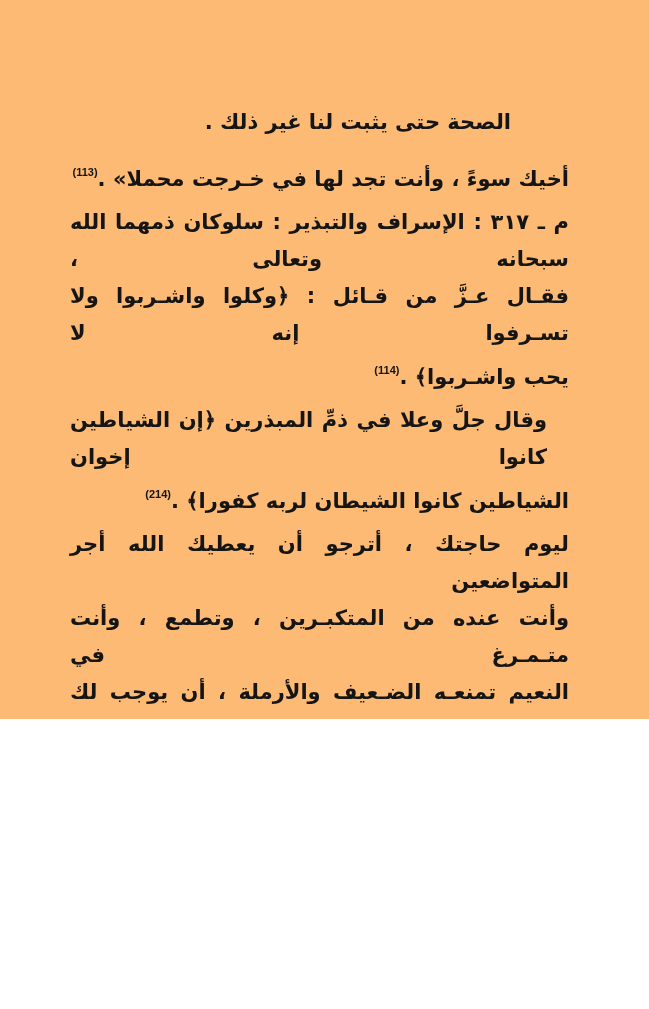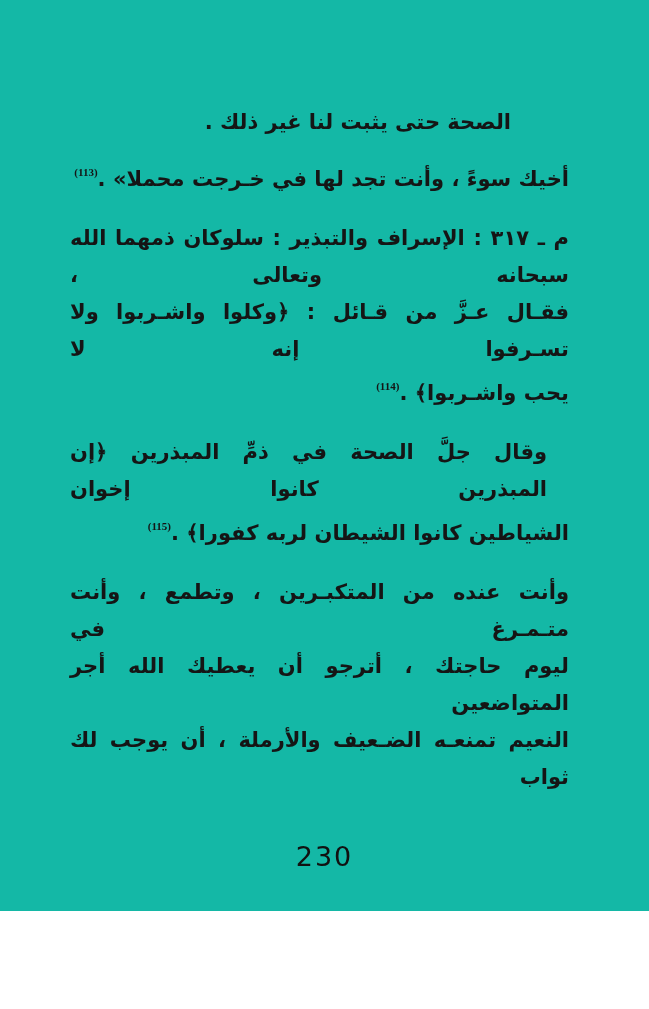--- a/index.html
+++ b/index.html
@@ -1,62 +1,62 @@
 <!DOCTYPE html>
 <html lang="ar" dir="rtl"><head>
 <meta charset="utf-8">
 <style>
   html, body { margin: 0; padding: 0; }
   body { background: #ffffff; }
 
   .page {
     position: relative;
     width: 649px;
-    height: 911px;
-    background: #14b8a6;
+    height: 719px;
+    background: #fdba74;
     overflow: hidden;
     font-family: "DejaVu Sans", "Liberation Serif", serif;
     color: #141414;
   }
 
   .content {
     position: absolute;
     top: 104px;
     right: 80px;
     left: 70px;
     direction: rtl;
     font-size: 21px;
     line-height: 37px;
     font-weight: 700;
     color: #151515;
   }
 
   .para { margin: 0; padding: 0; }
   .para + .para { margin-top: 13px; }
-  .para.tight { margin-top: 22px; }
+  .para.tight { margin-top: 6px; }
 
   
   .line.jl {
     text-align: justify;
     text-align-last: justify;
   }
   
   .line.rl {
     text-align: right;
     text-align-last: right;
   }
   .line.indent1 { margin-right: 22px; }   
   .line.indent-big { margin-right: 58px; } 
 
   .fnref {
     font-size: 11px;
     font-weight: 700;
     vertical-align: 10px;
     letter-spacing: 0.5px;
-    font-family: Liberation Serif, serif;
+    font-family: Liberation Sans, sans-serif;
   }
 
   .page-number {
     position: absolute;
     top: 841px;
     left: 0;
     width: 100%;
     text-align: center;
     direction: ltr;
     font-family: "DejaVu Sans", "Liberation Sans", sans-serif;
@@ -81,27 +81,27 @@
       <div class="line rl"><span>أخيك سوءً ، وأنت تجد لها في خـرجت محملا» .</span><sup class="fnref">(113)</sup></div>
     </div>
 
     <div class="para tight">
       <div class="line jl">م ـ ٣١٧ : الإسراف والتبذير : سلوكان ذمهما الله سبحانه وتعالى ،</div>
       <div class="line jl">فقـال عـزَّ من قـائل : ﴿وكلوا واشـربوا ولا تسـرفوا إنه لا</div>
       <div class="line rl"><span>يحب واشـربوا﴾ .</span><sup class="fnref">(114)</sup></div>
     </div>
 
     <div class="para tight">
-      <div class="line jl indent1">وقال جلَّ الصحة في ذمِّ المبذرين ﴿إن المبذرين كانوا إخوان</div>
-      <div class="line rl"><span>الشياطين كانوا الشيطان لربه كفورا﴾ .</span><sup class="fnref">(115)</sup></div>
+      <div class="line jl indent1">وقال جلَّ وعلا في ذمِّ المبذرين ﴿إن الشياطين كانوا إخوان</div>
+      <div class="line rl"><span>الشياطين كانوا الشيطان لربه كفورا﴾ .</span><sup class="fnref">(214)</sup></div>
     </div>
 
     <div class="para tight">
+      <div class="line jl">ليوم حاجتك ، أترجو أن يعطيك الله أجر المتواضعين</div>
       <div class="line jl">وأنت عنده من المتكبـرين ، وتطمع ، وأنت متـمـرغ في</div>
-      <div class="line jl">ليوم حاجتك ، أترجو أن يعطيك الله أجر المتواضعين</div>
       <div class="line jl">النعيم تمنعـه الضـعيف والأرملة ، أن يوجب لك ثواب</div>
 
     </div>
 
   </div>
 
   <div class="page-number">230</div>
 
 </div>
 

